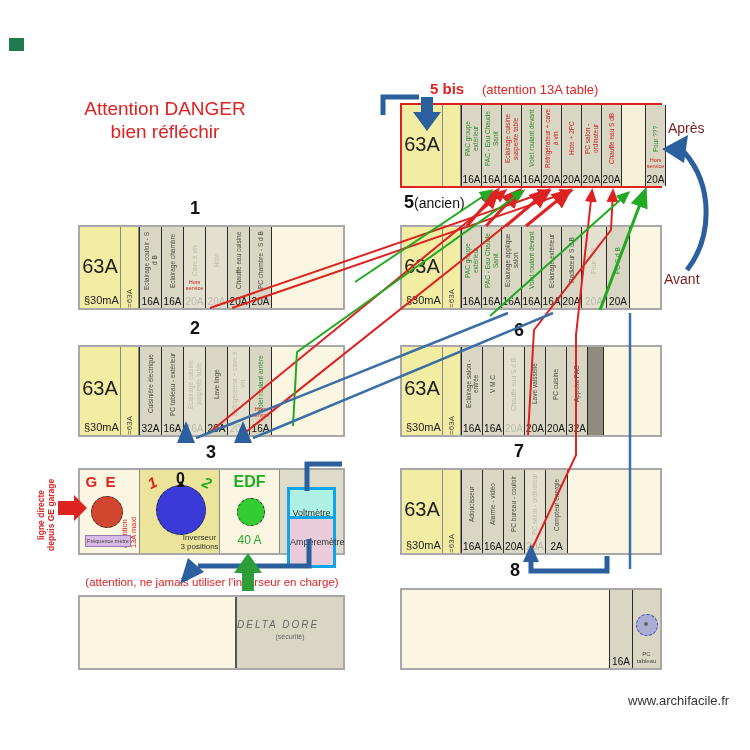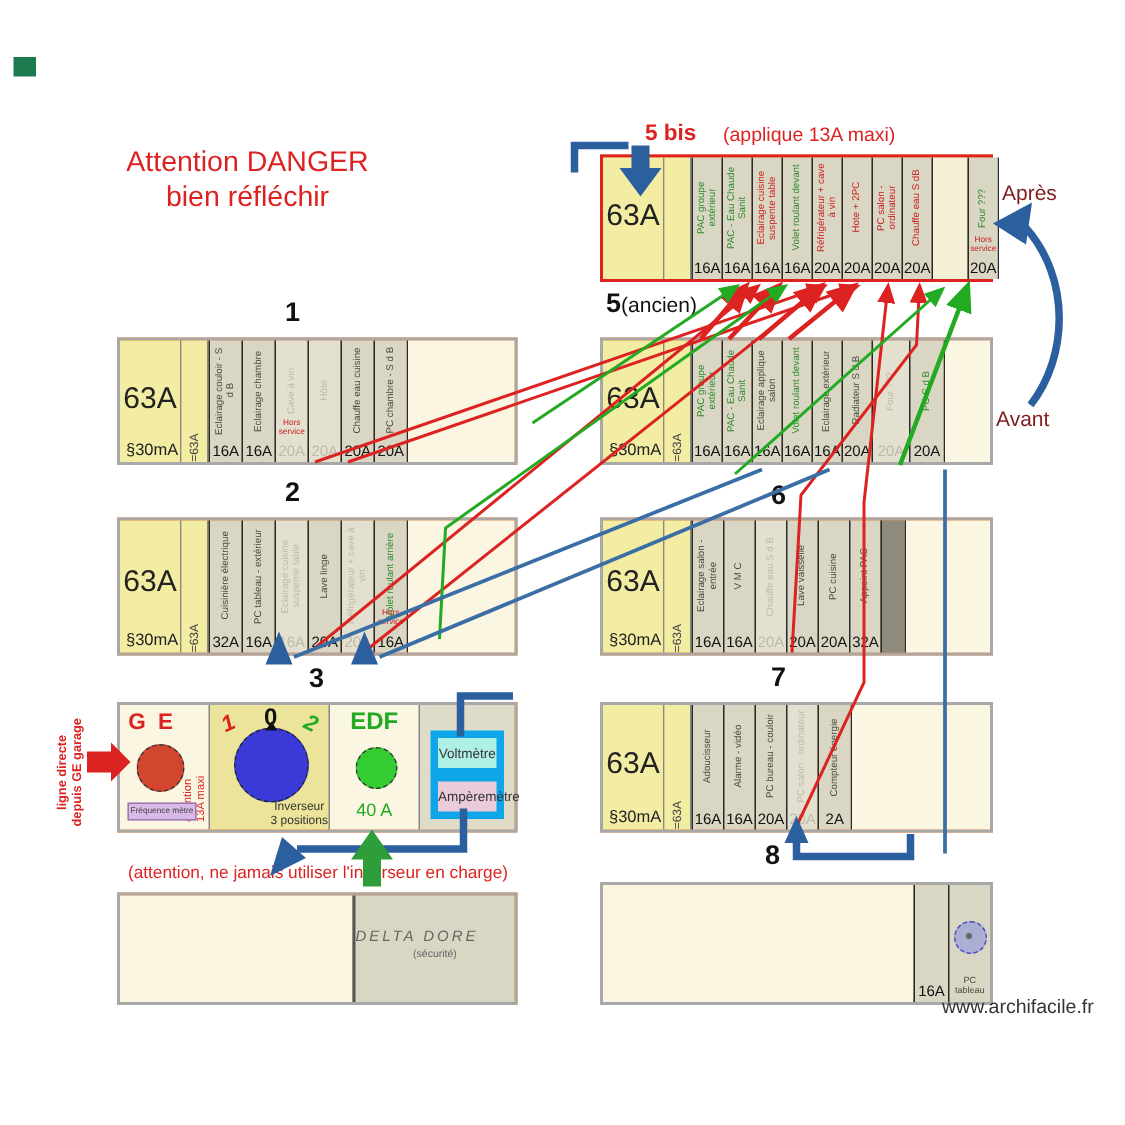--- a/index.html
+++ b/index.html
@@ -25,21 +25,21 @@
   .mod-faded .mod-label,.mod-faded .mod-amp{color:#bdbaab;}
   .mod-empty{background:#f5f1d6;}
   .mod-dark{background:#8f8c7e;}
   .filler{flex:1;background:#faf6e2;border-left:1.5px solid #2a2a2a;}
   .panel-num{position:absolute;font-size:18px;font-weight:bold;color:#111;}
   .num-suffix{font-size:14px;font-weight:normal;}
   .bluetext{color:#7f1d1d;font-weight:normal;font-size:14px;}
   #danger{position:absolute;left:50px;top:98px;width:230px;text-align:center;color:#dd2222;font-size:19px;line-height:1.2;}
   #bis-label{position:absolute;left:430px;top:80px;font-size:15px;font-weight:bold;color:#dd2222;}
   #bis-note{position:absolute;left:482px;top:82px;font-size:13px;color:#dd2222;}
-  #website{position:absolute;left:628px;top:663px;font-size:13px;color:#333;}
+  #website{position:absolute;left:628px;top:693px;font-size:13px;color:#333;}
   #inv-warning{position:absolute;left:62px;top:576px;width:300px;font-size:11.5px;color:#dd2222;text-align:center;}
   #ligne-directe{position:absolute;left:36px;top:452px;height:126px;color:#dd2222;font-size:8.5px;font-weight:bold;text-align:center;}
   #app-icon{position:absolute;left:9px;top:38px;width:15px;height:13px;background:#1e7a4f;}
   
   #ge{left:78px;top:468px;width:267px;height:87px;}
   .ge-sec{position:relative;flex:none;border-right:1px solid #888;box-sizing:border-box;}
   #ge-a{width:60px;background:#faf6e2;}
   #ge-b{width:80px;background:#ece49a;}
   #ge-c{width:60px;background:#faf6e2;}
   #ge-d{flex:1;background:#dedbc8;border-right:none;}
@@ -50,21 +50,21 @@
   #freq-box{position:absolute;left:5px;bottom:6px;width:44px;background:#d9b9e6;border:1px solid #9a7ab0;font-size:5.5px;text-align:center;color:#444;padding:2px 0;}
   #pos1{position:absolute;left:8px;top:4px;color:#dd2222;font-size:15px;font-weight:bold;font-style:italic;transform:rotate(-25deg);}
   #pos0{position:absolute;left:36px;top:0px;color:#111;font-size:16px;font-weight:bold;}
   #pos2{position:absolute;right:8px;top:4px;color:#22aa22;font-size:15px;font-weight:bold;font-style:italic;transform:rotate(25deg);}
   #knob{left:16px;top:15px;width:48px;height:48px;background:#3a3ad8;border:1px dashed #222;}
   #knob-notch{position:absolute;left:37px;top:11px;width:0;height:0;border-left:4px solid transparent;border-right:4px solid transparent;border-bottom:6px solid #111;}
   #inv-label{position:absolute;bottom:2px;left:0;right:0;text-align:center;font-size:8px;color:#333;line-height:1.15;padding-left:40px;}
   #edf-title{position:absolute;top:3px;left:0;right:0;text-align:center;color:#22aa22;font-weight:bold;font-size:16px;}
   #edf-circle{left:17px;top:28px;width:26px;height:26px;background:#33cc33;border:1px dashed #333;}
   #edf-amp{position:absolute;bottom:6px;left:0;right:0;text-align:center;color:#22aa22;font-size:12px;}
-  .meter{position:absolute;left:7px;right:7px;font-size:9px;text-align:center;color:#333;padding:5px 0;border:5px solid #0ea5e9;}
+  .meter{position:absolute;left:7px;right:7px;font-size:9px;text-align:center;color:#333;padding:18px 0;border:3px solid #0ea5e9;}
   #voltmetre{top:17px;background:#aef0e4;}
   #amperemetre{top:46px;background:#e9cbd9;}
   
   #delta{left:78px;top:595px;width:267px;height:75px;}
   #delta-left{flex:1;background:#faf6e2;}
   #delta-right{width:106px;background:#d9d6c3;border-left:2px solid #555;position:relative;flex:none;}
   #delta-title{position:absolute;top:22px;left:0;right:0;font-size:10px;letter-spacing:2px;color:#666;font-style:italic;}
   #delta-sub{position:absolute;top:36px;left:0;right:0;text-align:center;font-size:7px;color:#666;}
   
   .sock{position:absolute;left:50%;top:24px;width:20px;height:20px;margin-left:-11px;border-radius:50%;
@@ -85,21 +85,21 @@
 <body>
 
 <div id="app-icon"></div>
 
 <div id="danger">
   <div>Attention DANGER</div>
   <div>bien réfléchir</div>
 </div>
 
 <div id="bis-label">5 bis</div>
-<div id="bis-note">(applique 13A maxi)</div>
+<div id="bis-note">(attention 13A table)</div>
 
 <div class="panel red-border" id="p5bis">
     <div class="maincell">
       <div class="mainamp">63A</div>
       <div class="mainsub"></div>
     </div>
     <div class="narrowcell">
       <span class="vtext narrowtxt"></span>
     </div>
     <div class="mod mod-green" style="width: 20px;">

